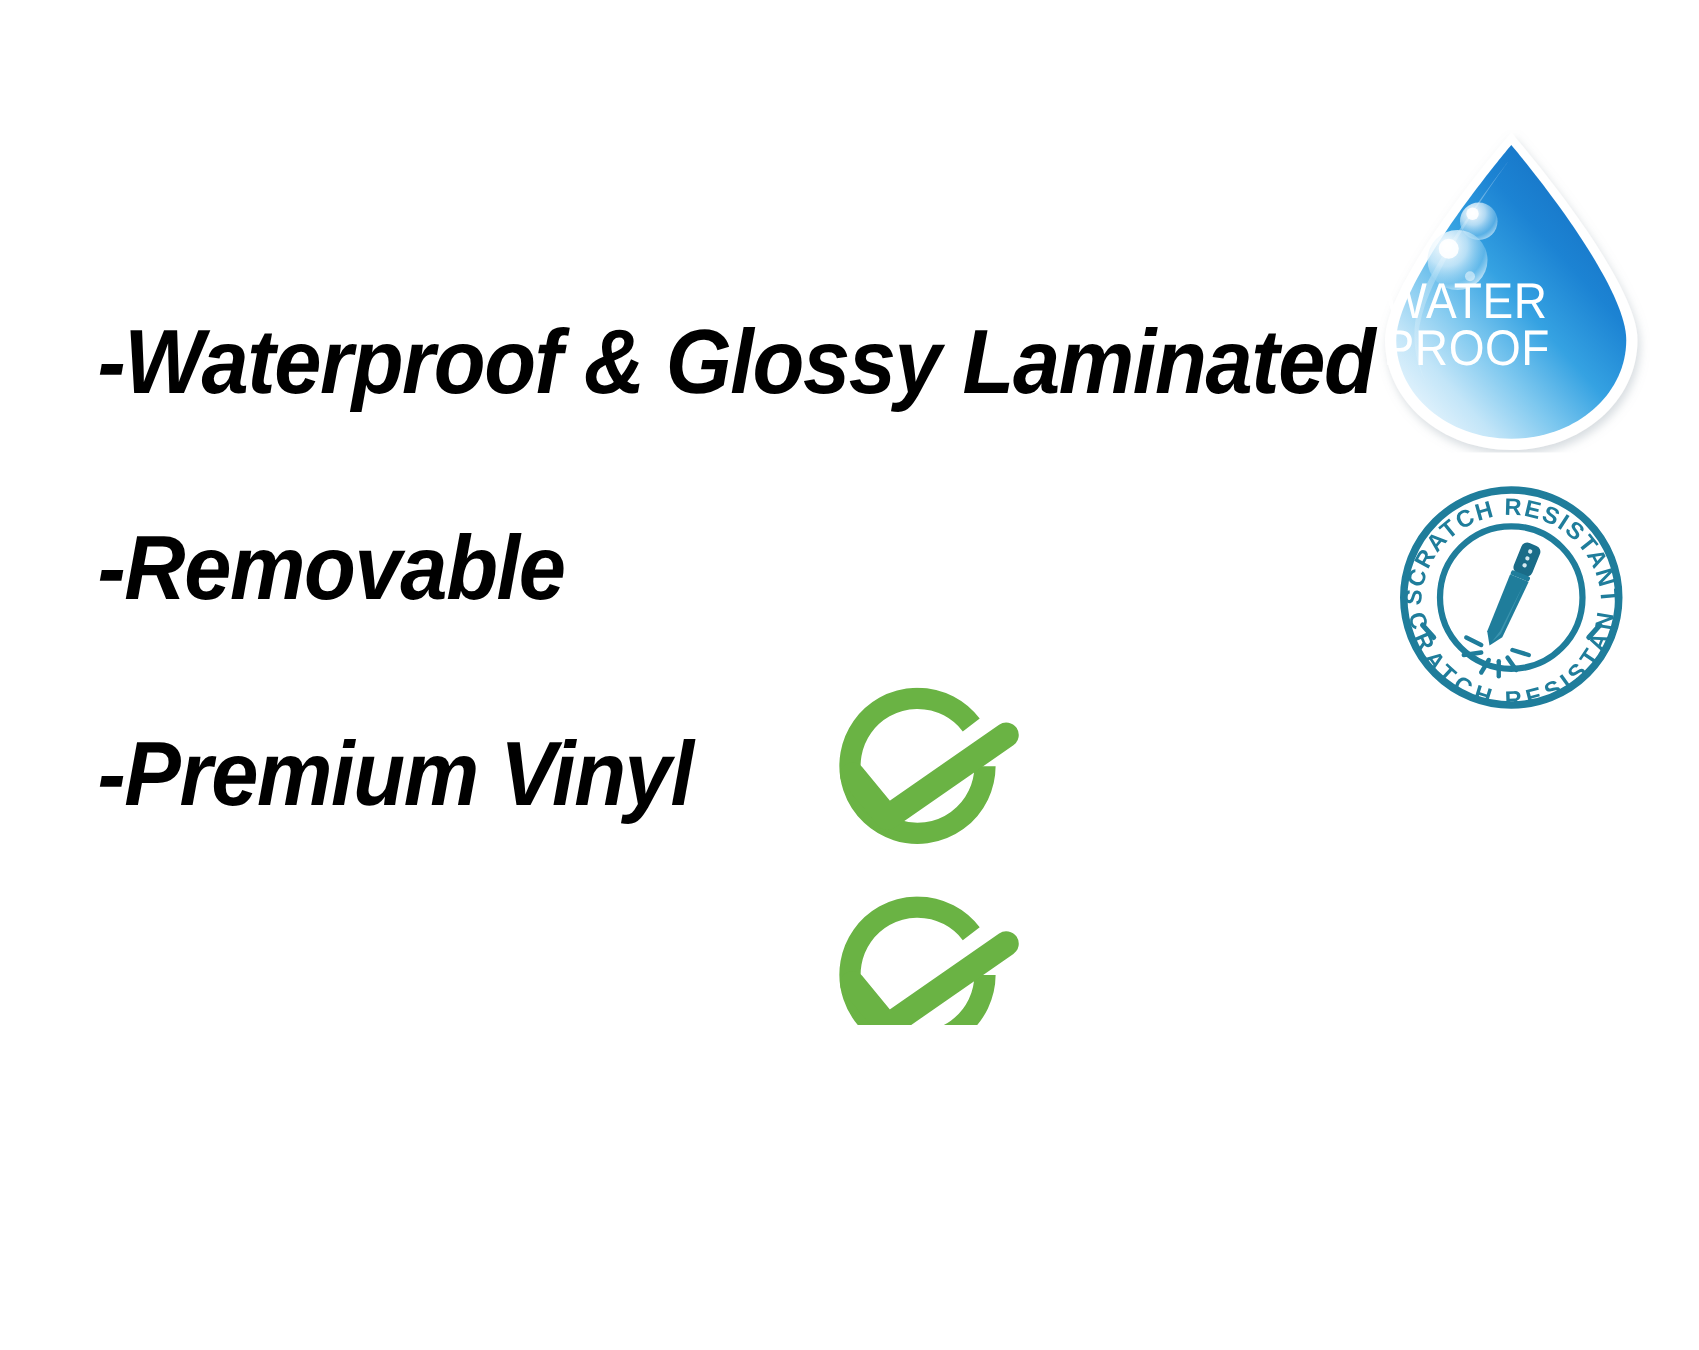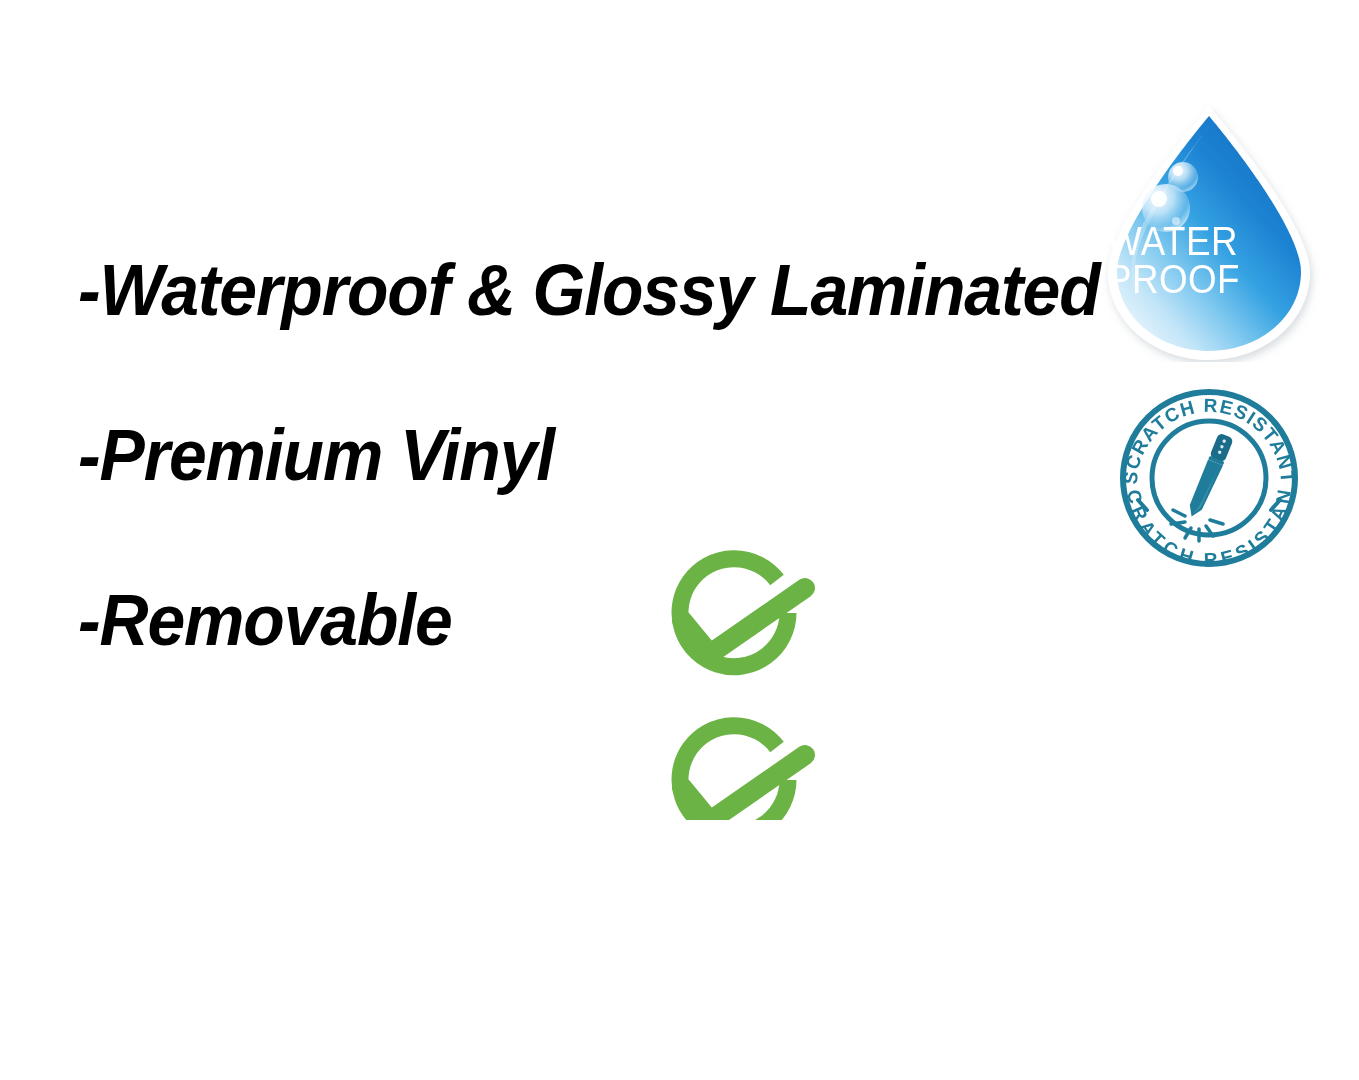--- a/index.html
+++ b/index.html
@@ -99,25 +99,25 @@
 <div id="canvas">
 
   <div class="feature-list">
 
     <div class="feature-item">
       <div class="feature-text">-Waterproof &amp; Glossy Laminated</div>
     </div>
 
 
     <div class="feature-item">
+      <div class="feature-text">-Removable</div>
+    </div>
+
+    <div class="feature-item">
       <div class="feature-text">-Premium Vinyl</div>
-    </div>
-
-    <div class="feature-item">
-      <div class="feature-text">-Removable</div>
     </div>
 
   </div>
 
   <div class="drop-badge">
     <svg viewBox="0 0 222 258" xmlns="http://www.w3.org/2000/svg" aria-hidden="true">
       <defs>
         <linearGradient id="dropGrad" x1="0.08" y1="0.92" x2="0.80" y2="0.10">
           <stop offset="0%" stop-color="#e8f5fd"></stop>
           <stop offset="16%" stop-color="#c2e5f8"></stop>

